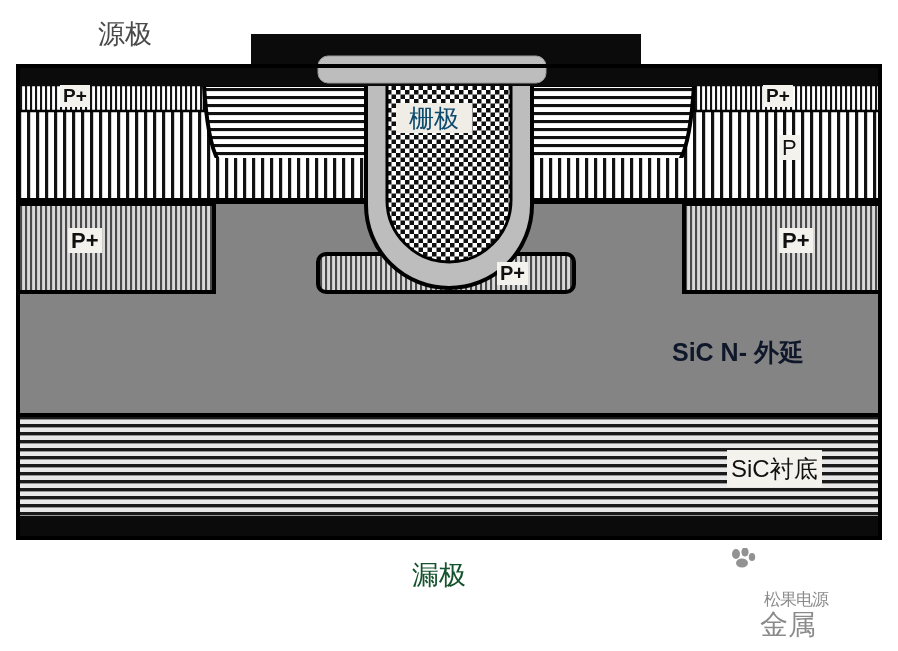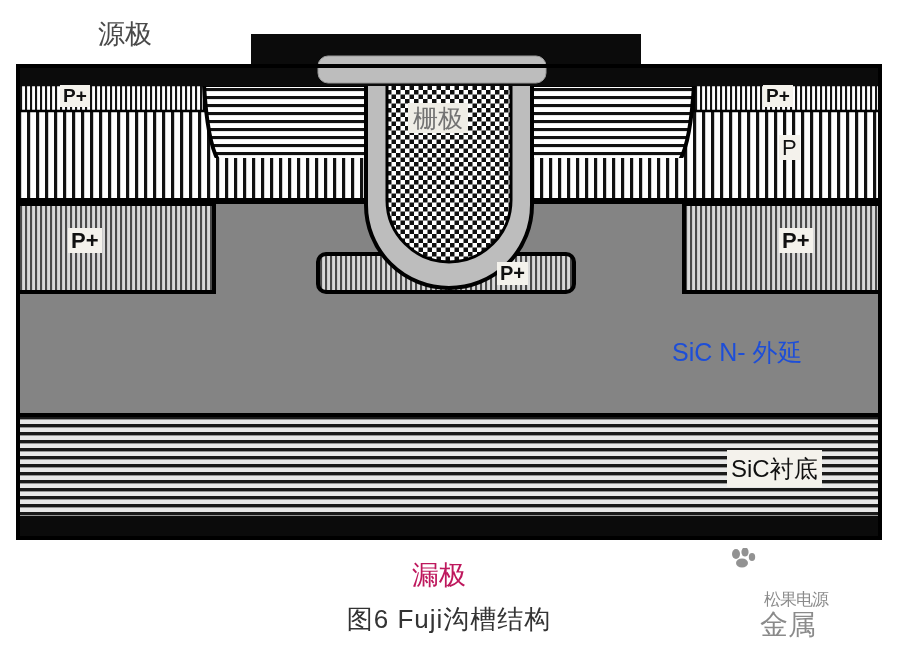--- a/index.html
+++ b/index.html
@@ -43,21 +43,21 @@
     left: 98px;
     top: 16px;
     font-size: 27px;
     color: #4a4a4a;
   }
 
   #label-drain {
     left: 412px;
     top: 557px;
     font-size: 27px;
-    color: #be185d;
+    color: #14532d;
   }
 
   #caption {
     position: absolute;
     left: 0;
     top: 602px;
     width: 898px;
     text-align: center;
     font-size: 26px;
     color: #333333;
@@ -76,34 +76,35 @@
   }
 
   #chip-pplus-tl { left: 60px;  top: 85px;  font-size: 19px; font-weight: 700; }
   #chip-pplus-tr { left: 763px; top: 85px;  font-size: 19px; font-weight: 700; }
   #chip-p-right  { left: 779px; top: 135px; font-size: 22px; font-weight: 400; }
   #chip-pplus-l  { left: 68px;  top: 228px; font-size: 22px; font-weight: 700; }
   #chip-pplus-r  { left: 779px; top: 228px; font-size: 22px; font-weight: 700; }
   #chip-pplus-c  { left: 497px; top: 262px; font-size: 20px; font-weight: 700; }
 
   #chip-gate {
-    left: 408px; top: 103px;
+    left: 396px; top: 103px;
     font-size: 25px;
-    color: #737373;
+    color: #0c4a6e;
     background: #efede6;
-    padding: 2px 5px;
+    padding: 2px 13px;
   }
 
   #chip-epi {
     position: absolute;
     left: 672px; top: 336px;
     font-size: 25px;
-    color: #1d4ed8;
+    color: #0f172a;
     background: transparent;
     white-space: nowrap;
+    font-weight: bold;
   }
 
   #chip-sub {
     left: 727px; top: 450px;
     font-size: 24px;
     color: #111111;
     background: #f4f2ec;
     padding: 6px 4px;
   }
 
@@ -283,15 +284,14 @@
     <svg id="wm-mark" viewBox="0 0 26 20">
       <ellipse cx="6" cy="6" rx="4" ry="5" fill="currentColor"></ellipse>
       <ellipse cx="15" cy="4" rx="3.6" ry="4.6" fill="currentColor"></ellipse>
       <ellipse cx="22" cy="9" rx="3.2" ry="4" fill="currentColor"></ellipse>
       <ellipse cx="12" cy="15" rx="6" ry="4.6" fill="currentColor"></ellipse>
     </svg>
     <div class="wm-line" id="wm-brand">松果电源</div>
     <div class="wm-line" id="wm-sub">金属</div>
   </div>
 
-  <div id="caption">图6  Fuji沟槽结构</div>
 
 </div>
 
 </body></html>

